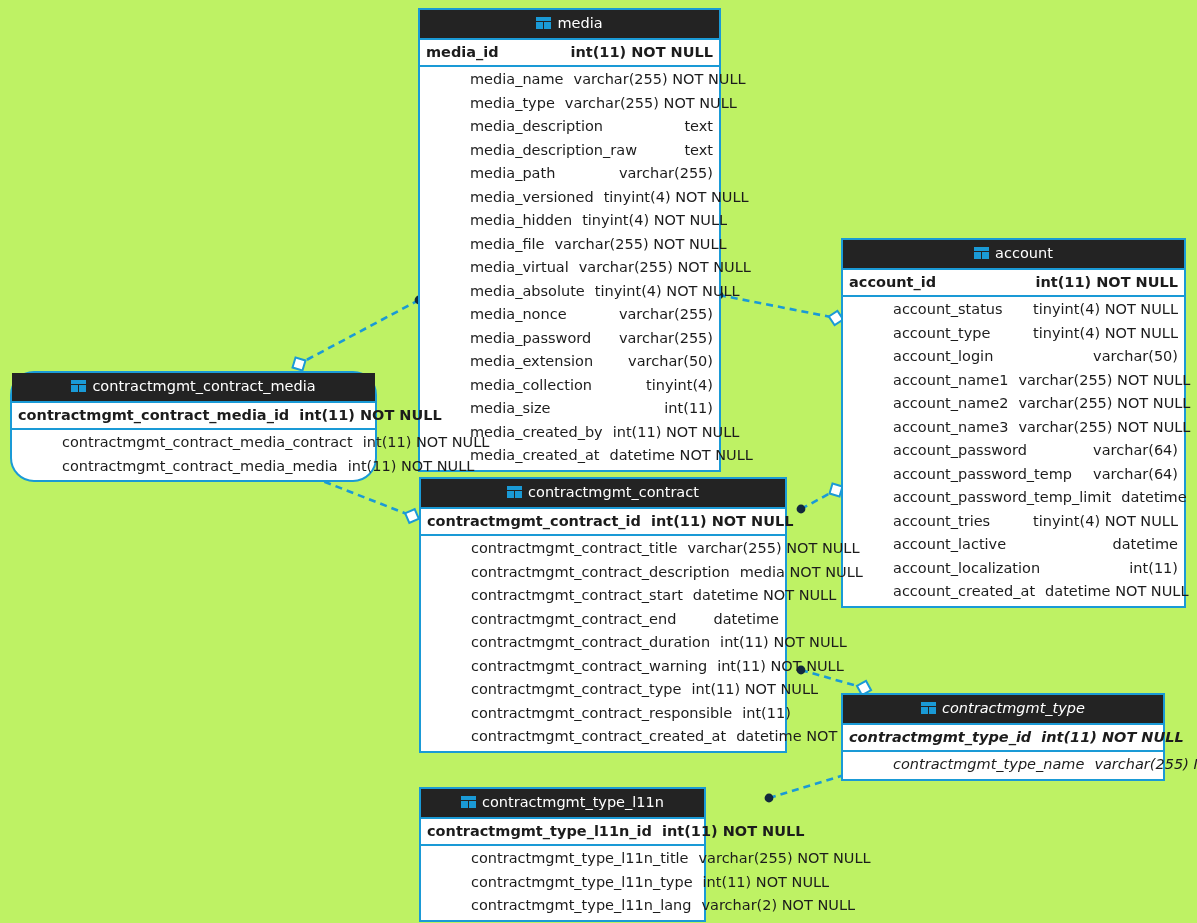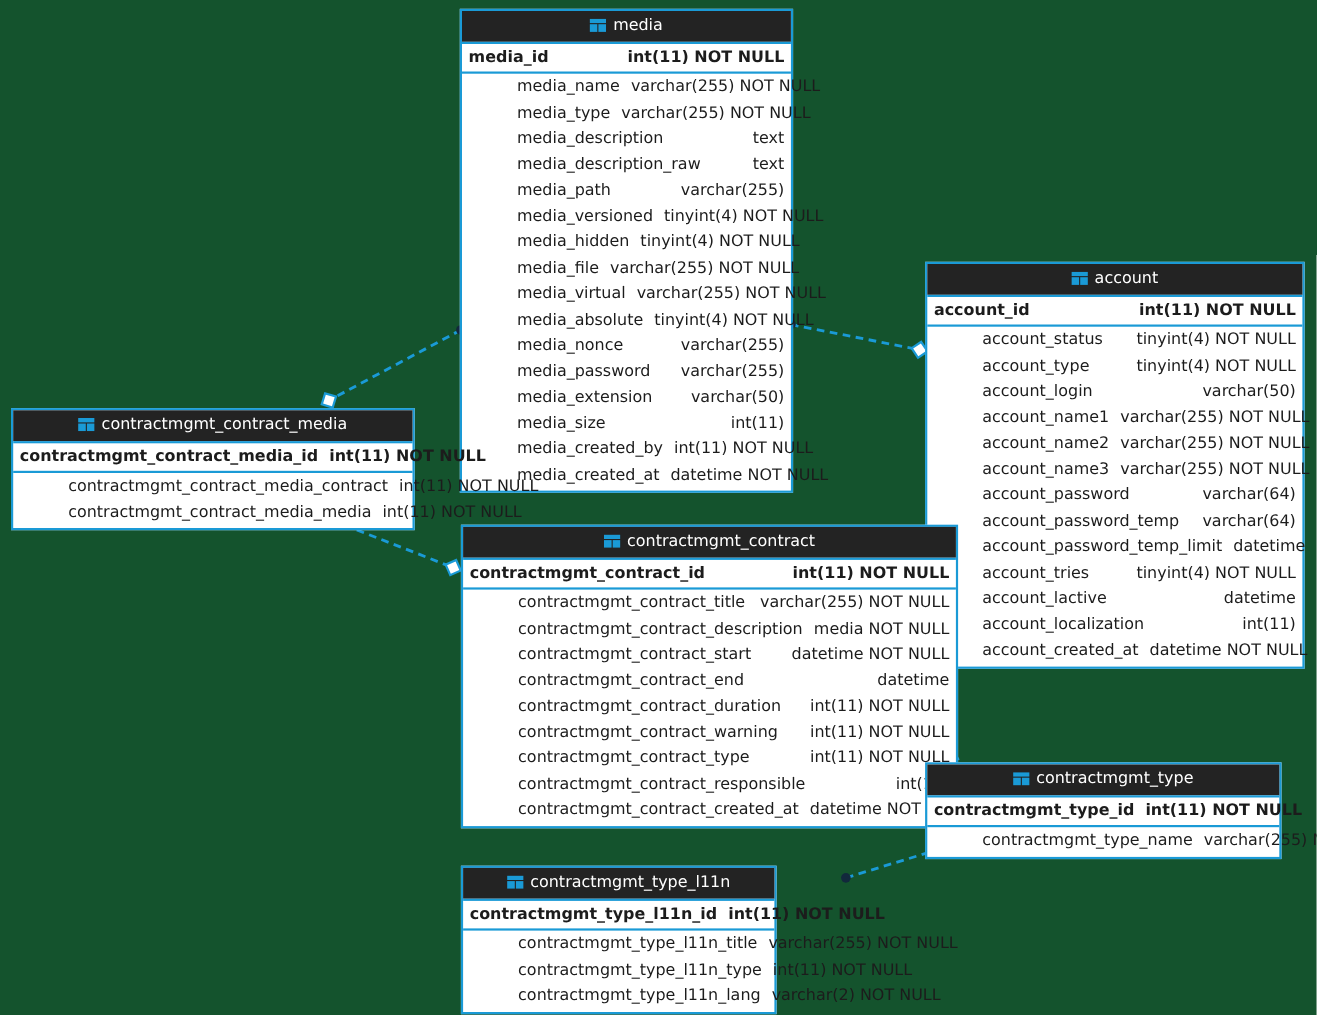--- a/index.html
+++ b/index.html
@@ -10,21 +10,21 @@
   }
   body {
     font-family: "DejaVu Sans", "Liberation Sans", sans-serif;
     -webkit-font-smoothing: antialiased;
   }
   #canvas {
     position: relative;
     width: 1197px;
     height: 923px;
     overflow: hidden;
-    background: #14532d;
+    background: #bef264;
   }
   #edge-layer {
     position: absolute;
     left: 0;
     top: 0;
     width: 1197px;
     height: 923px;
     pointer-events: none;
   }
   .entity {
@@ -172,20 +172,24 @@
           </div>
           <div class="attr-row">
             <span class="attr-name">media_password</span>
             <span class="attr-type">varchar(255)</span>
           </div>
           <div class="attr-row">
             <span class="attr-name">media_extension</span>
             <span class="attr-type">varchar(50)</span>
           </div>
           <div class="attr-row">
+            <span class="attr-name">media_collection</span>
+            <span class="attr-type">tinyint(4)</span>
+          </div>
+          <div class="attr-row">
             <span class="attr-name">media_size</span>
             <span class="attr-type">int(11)</span>
           </div>
           <div class="attr-row">
             <span class="attr-name">media_created_by</span>
             <span class="attr-type">int(11) NOT NULL</span>
           </div>
           <div class="attr-row">
             <span class="attr-name">media_created_at</span>
             <span class="attr-type">datetime NOT NULL</span>
@@ -253,21 +257,21 @@
           <div class="attr-row">
             <span class="attr-name">account_localization</span>
             <span class="attr-type">int(11)</span>
           </div>
           <div class="attr-row">
             <span class="attr-name">account_created_at</span>
             <span class="attr-type">datetime NOT NULL</span>
           </div>
         </div>
       </div>
-      <div class="entity" style="left: 10px; top: 371px; width: 367px;">
+      <div class="entity" style="left: 10px; top: 371px; width: 367px; border-radius: 24px;">
         <div class="entity-header">
           <span class="table-icon"><svg width="15" height="12" viewBox="0 0 15 12">
               <rect x="0" y="0" width="15" height="4" fill="#1a9ad6"></rect>
               <rect x="0" y="5" width="7" height="7" fill="#1a9ad6"></rect>
               <rect x="8" y="5" width="7" height="7" fill="#1a9ad6"></rect>
             </svg></span>
           <span>contractmgmt_contract_media</span>
         </div>
         <div class="attr-row pk-row">
           <span class="attr-name">contractmgmt_contract_media_id</span>
@@ -277,21 +281,21 @@
           <div class="attr-row">
             <span class="attr-name">contractmgmt_contract_media_contract</span>
             <span class="attr-type">int(11) NOT NULL</span>
           </div>
           <div class="attr-row">
             <span class="attr-name">contractmgmt_contract_media_media</span>
             <span class="attr-type">int(11) NOT NULL</span>
           </div>
         </div>
       </div>
-      <div class="entity" style="left: 419px; top: 477px; width: 452px;">
+      <div class="entity" style="left: 419px; top: 477px; width: 368px;">
         <div class="entity-header">
           <span class="table-icon"><svg width="15" height="12" viewBox="0 0 15 12">
               <rect x="0" y="0" width="15" height="4" fill="#1a9ad6"></rect>
               <rect x="0" y="5" width="7" height="7" fill="#1a9ad6"></rect>
               <rect x="8" y="5" width="7" height="7" fill="#1a9ad6"></rect>
             </svg></span>
           <span>contractmgmt_contract</span>
         </div>
         <div class="attr-row pk-row">
           <span class="attr-name">contractmgmt_contract_id</span>
@@ -329,21 +333,21 @@
           <div class="attr-row">
             <span class="attr-name">contractmgmt_contract_responsible</span>
             <span class="attr-type">int(11)</span>
           </div>
           <div class="attr-row">
             <span class="attr-name">contractmgmt_contract_created_at</span>
             <span class="attr-type">datetime NOT NULL</span>
           </div>
         </div>
       </div>
-      <div class="entity" style="left: 841px; top: 693px; width: 324px;">
+      <div class="entity" style="left: 841px; top: 693px; width: 324px; font-style: italic;">
         <div class="entity-header">
           <span class="table-icon"><svg width="15" height="12" viewBox="0 0 15 12">
               <rect x="0" y="0" width="15" height="4" fill="#1a9ad6"></rect>
               <rect x="0" y="5" width="7" height="7" fill="#1a9ad6"></rect>
               <rect x="8" y="5" width="7" height="7" fill="#1a9ad6"></rect>
             </svg></span>
           <span>contractmgmt_type</span>
         </div>
         <div class="attr-row pk-row">
           <span class="attr-name">contractmgmt_type_id</span>

